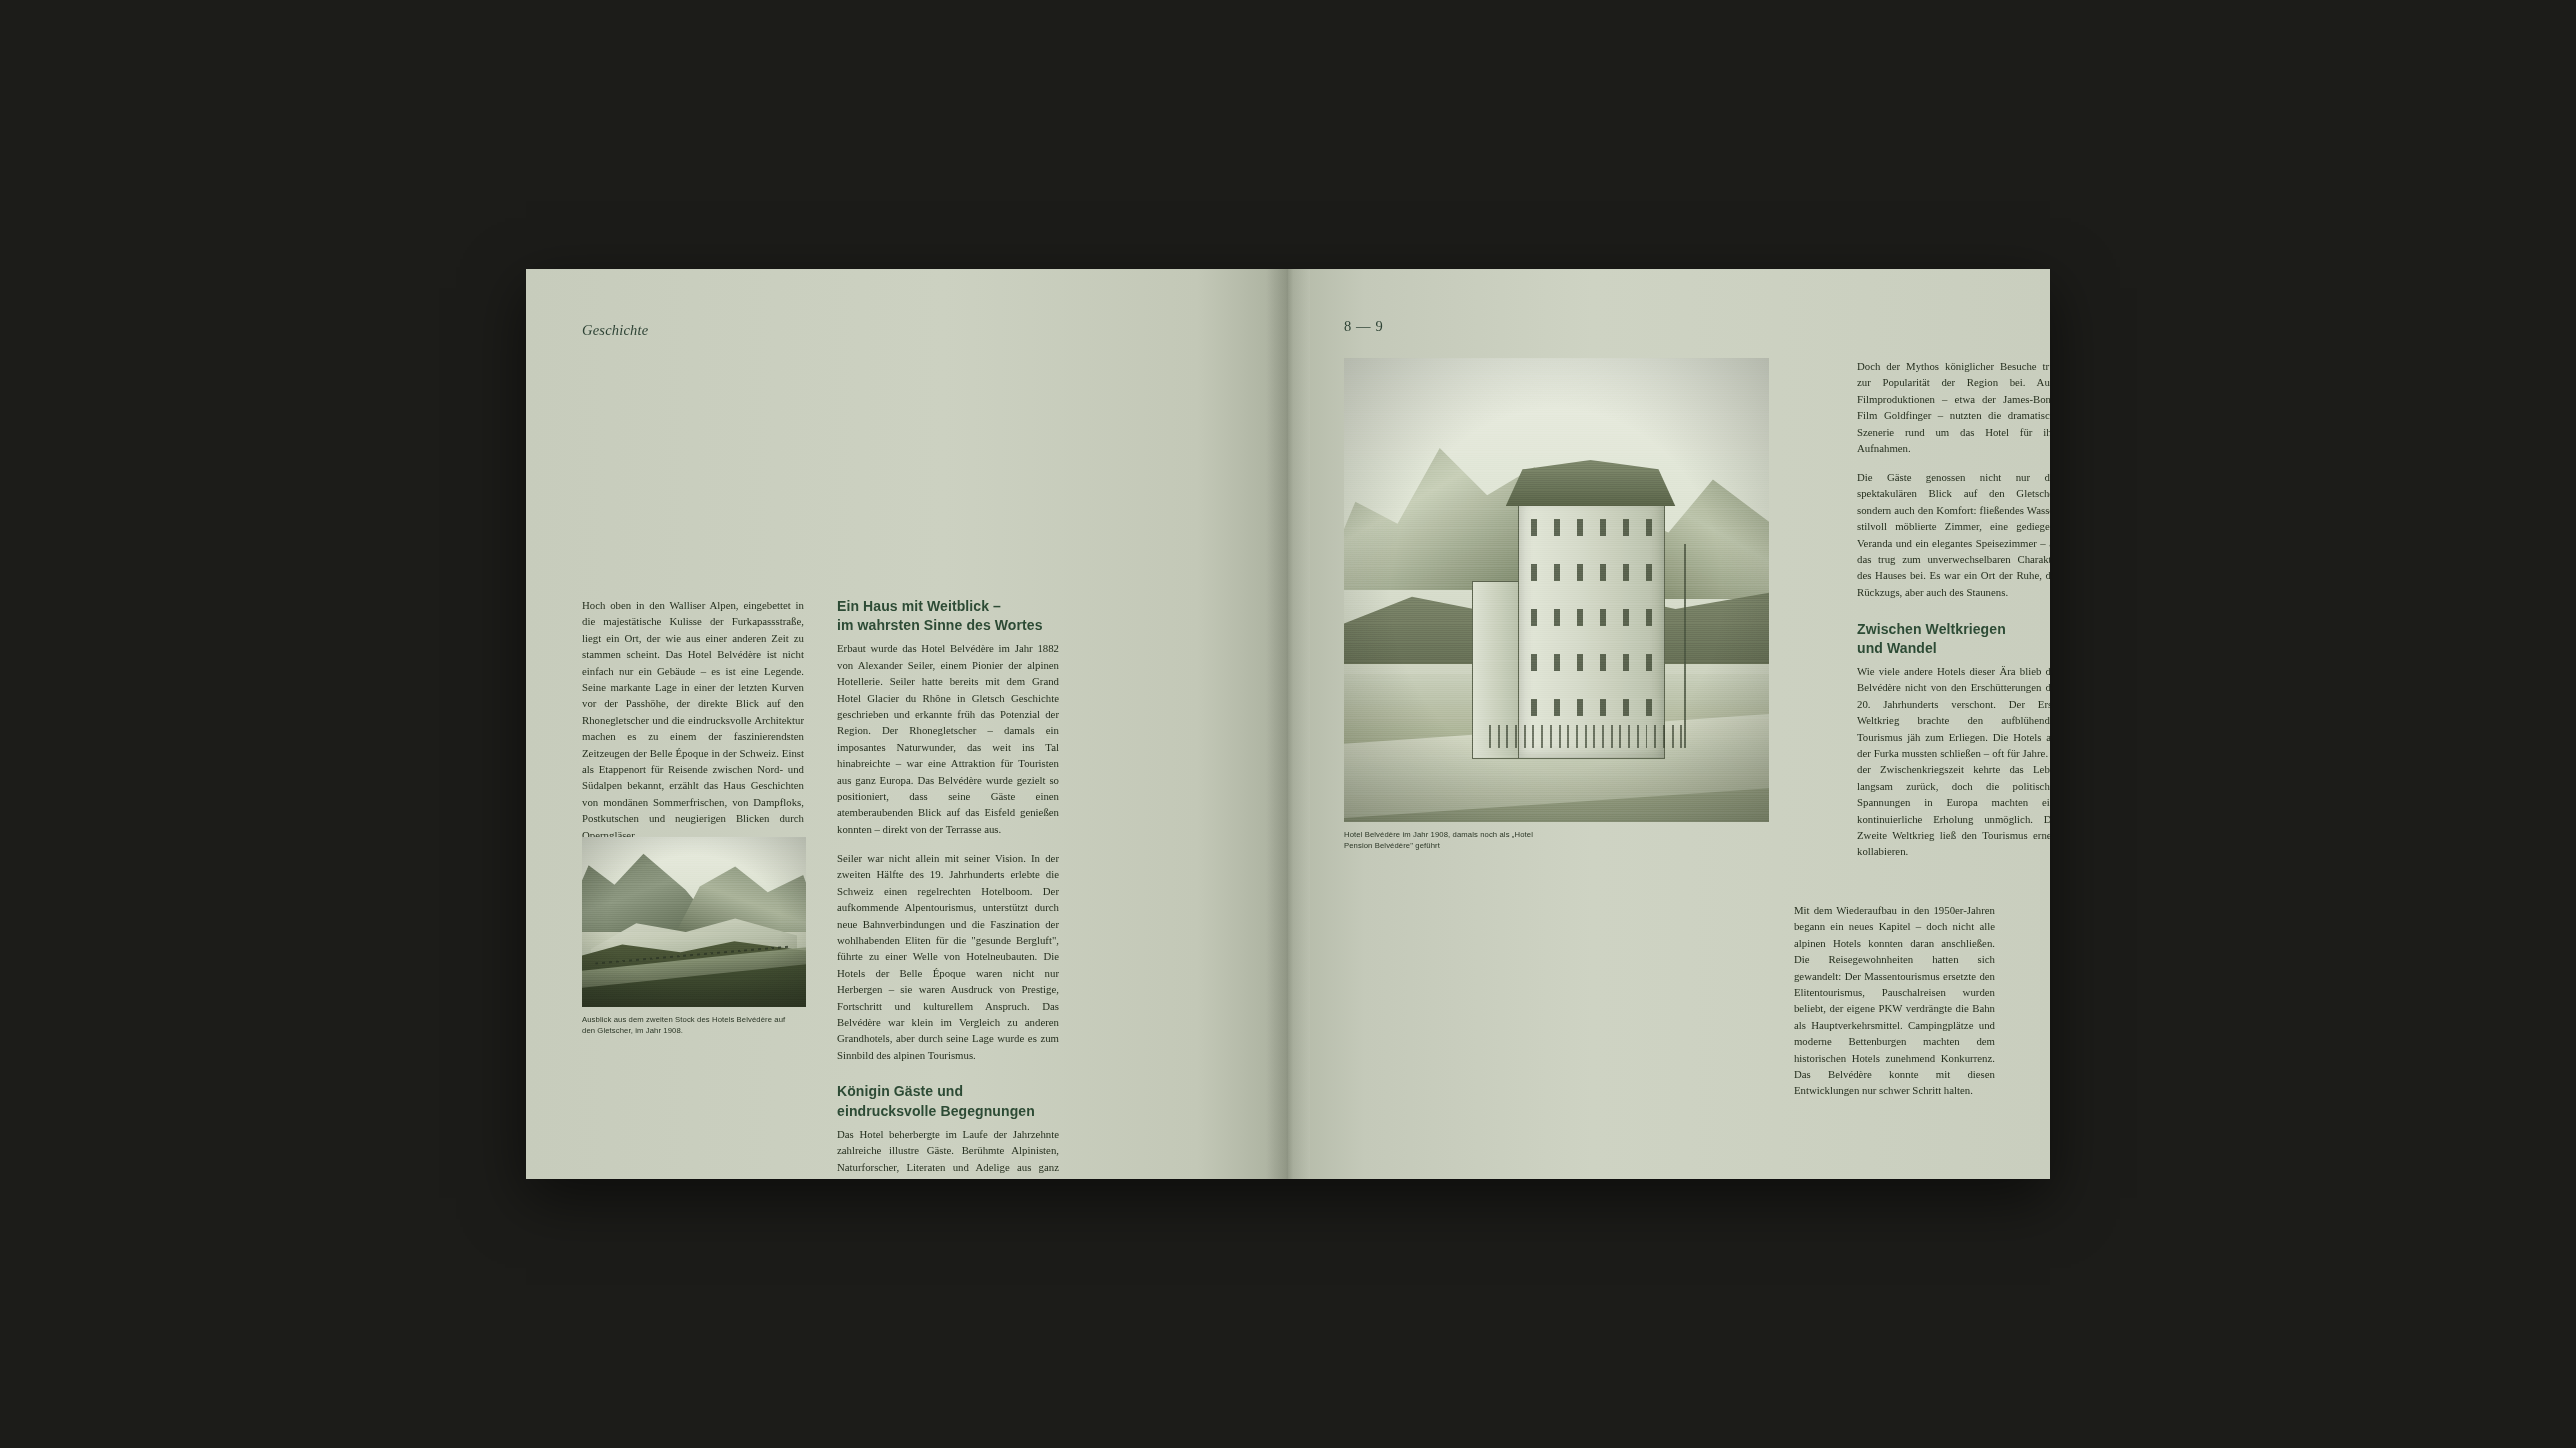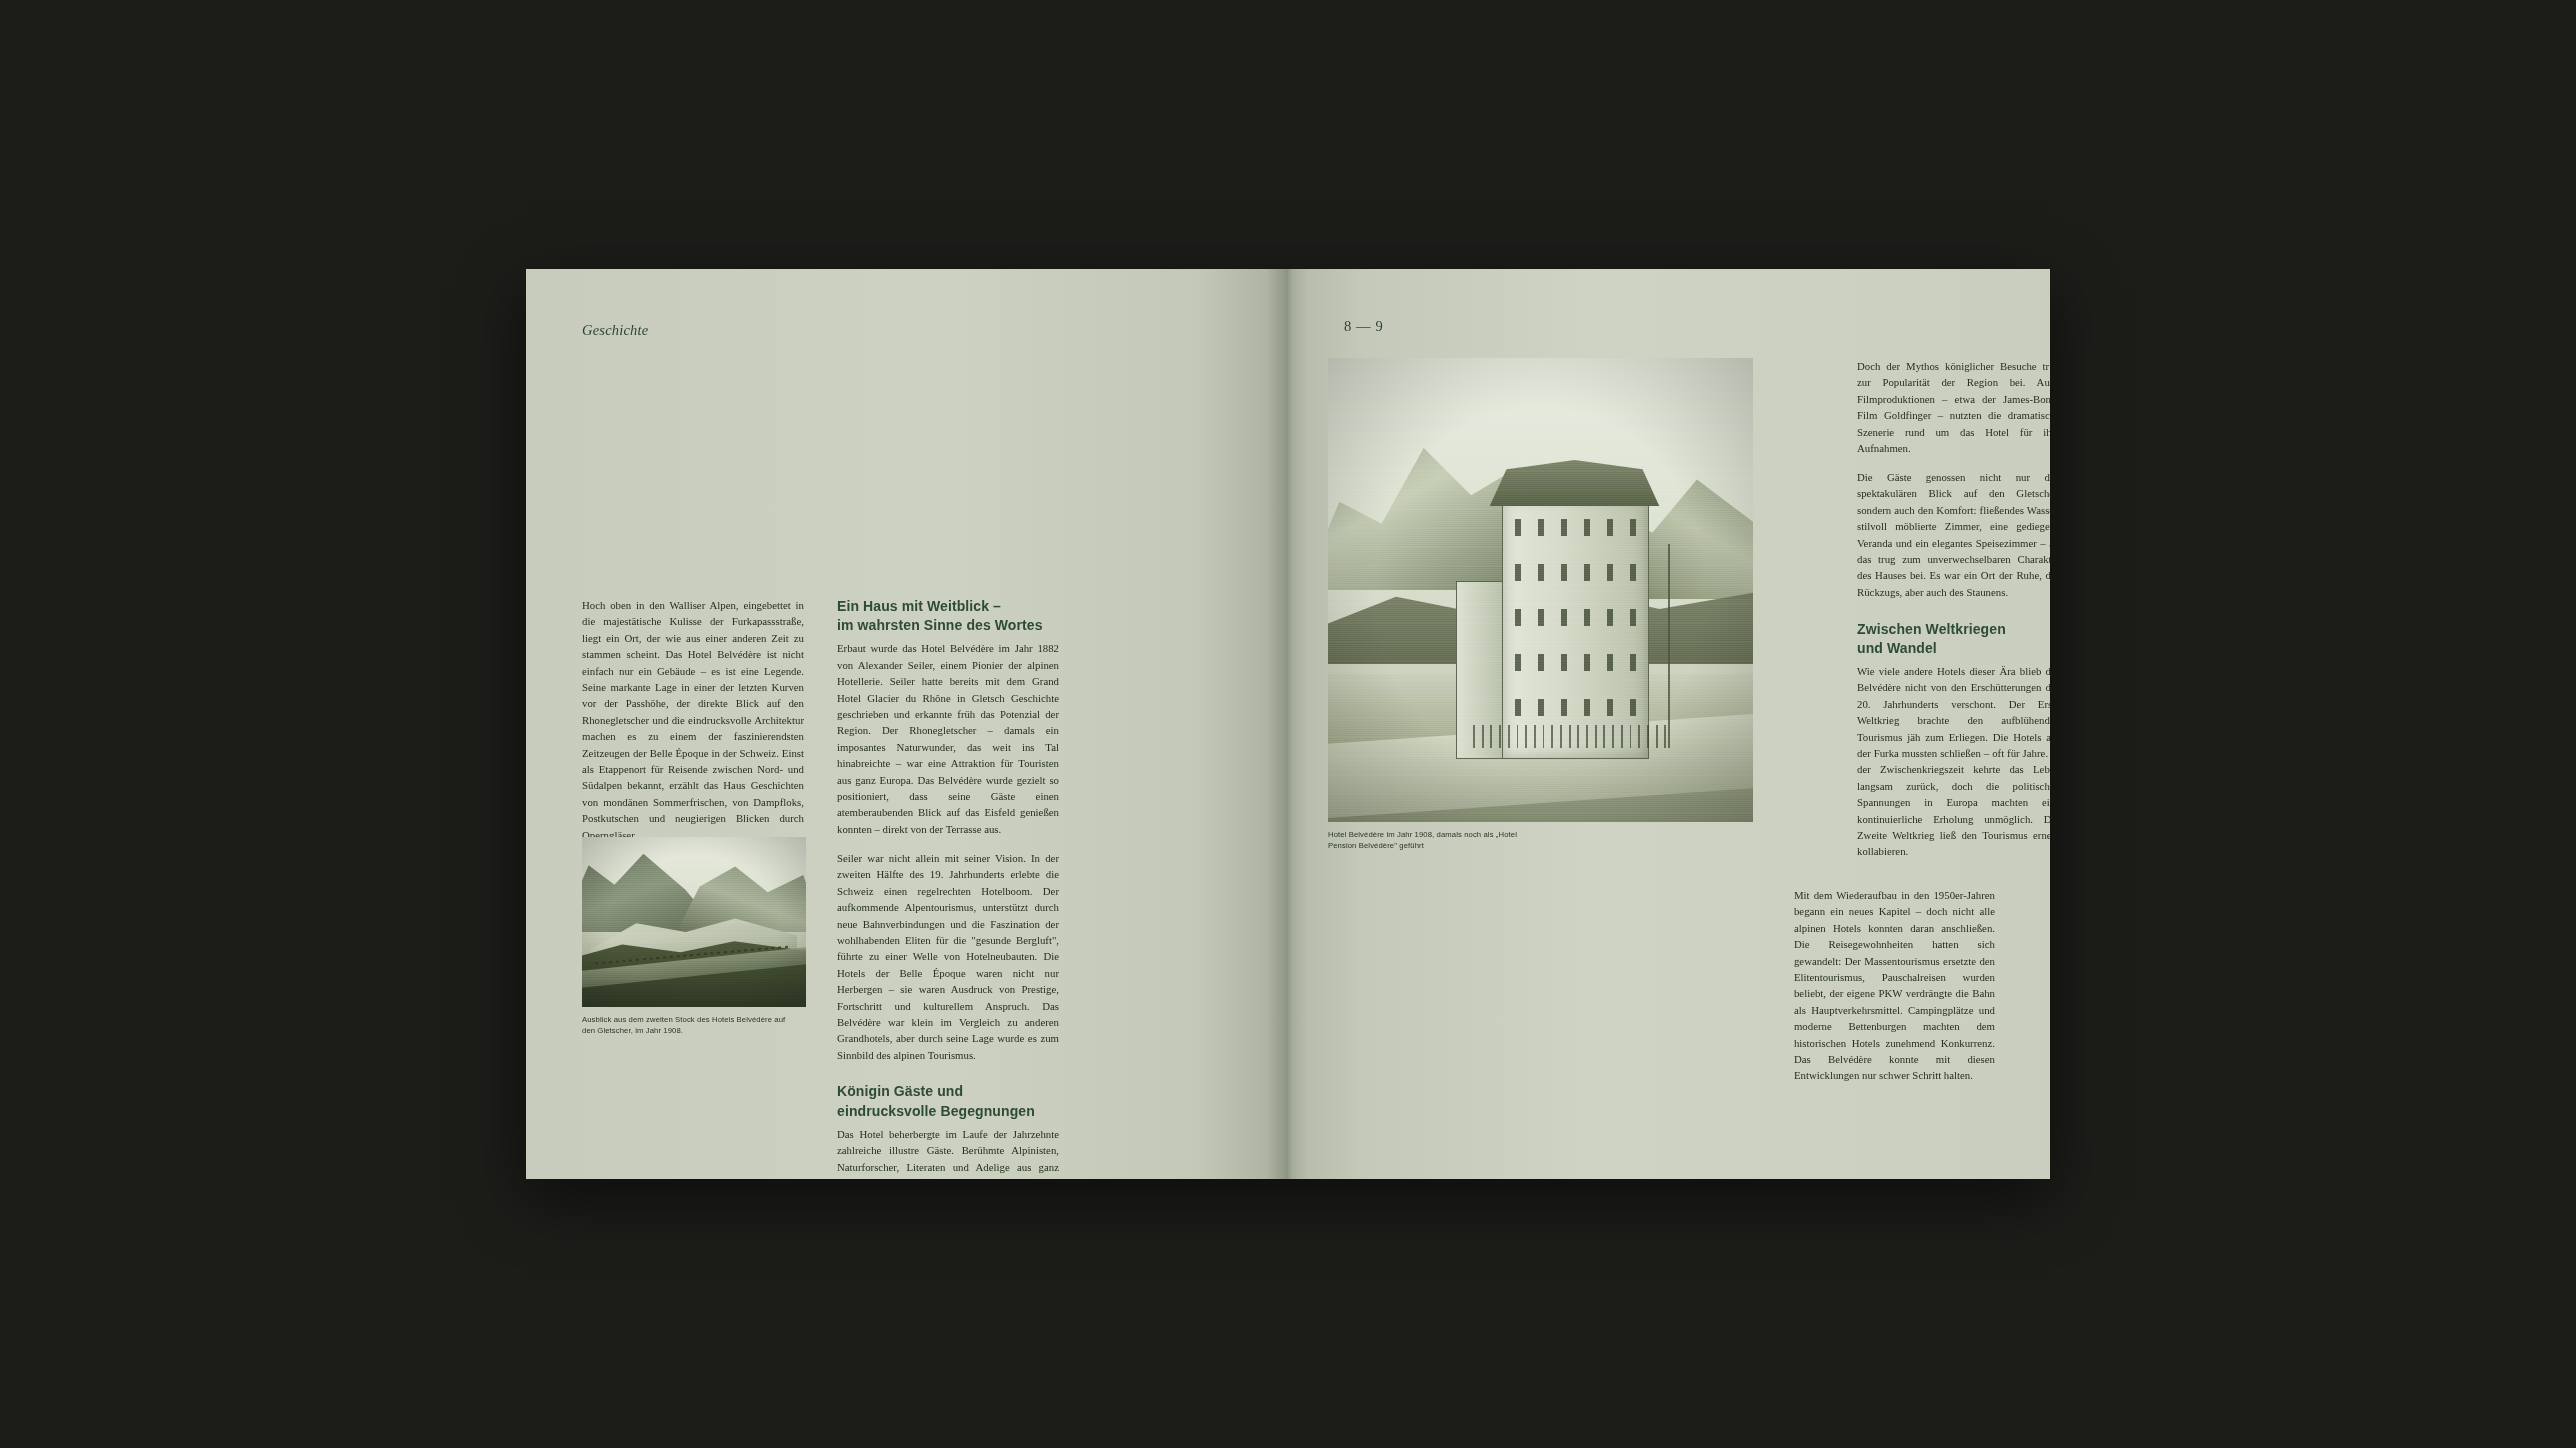--- a/index.html
+++ b/index.html
@@ -148,38 +148,38 @@
     position: absolute;
     left: 56px;
     top: 568px;
     width: 264px;
     height: 170px;
   }
 
   
   .photo-hotel {
     position: absolute;
-    left: 40px;
+    left: 56px;
     top: 89px;
     width: 425px;
     height: 464px;
   }
 
   .right-cols {
     position: absolute;
     left: 524px;
     top: 89px;
     width: 203px;
     margin-left: 45px;
   }
 
   .right-lower {
     position: absolute;
     left: 56px;
-    top: 618px;
+    top: 633px;
     width: 651px;
     display: flex;
     gap: 29px;
   }
 
   
   .ph-inner { position: absolute; inset: 0; }
 
   
   .g-sky {

